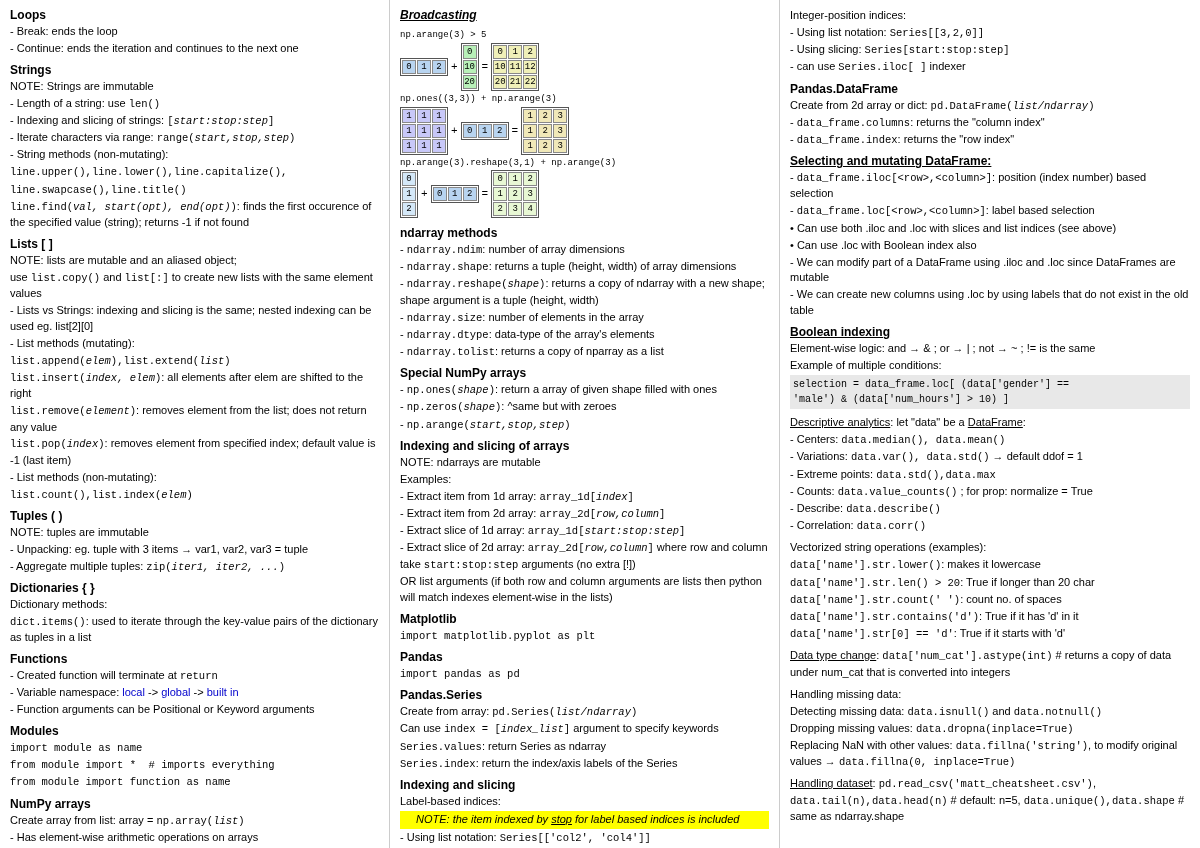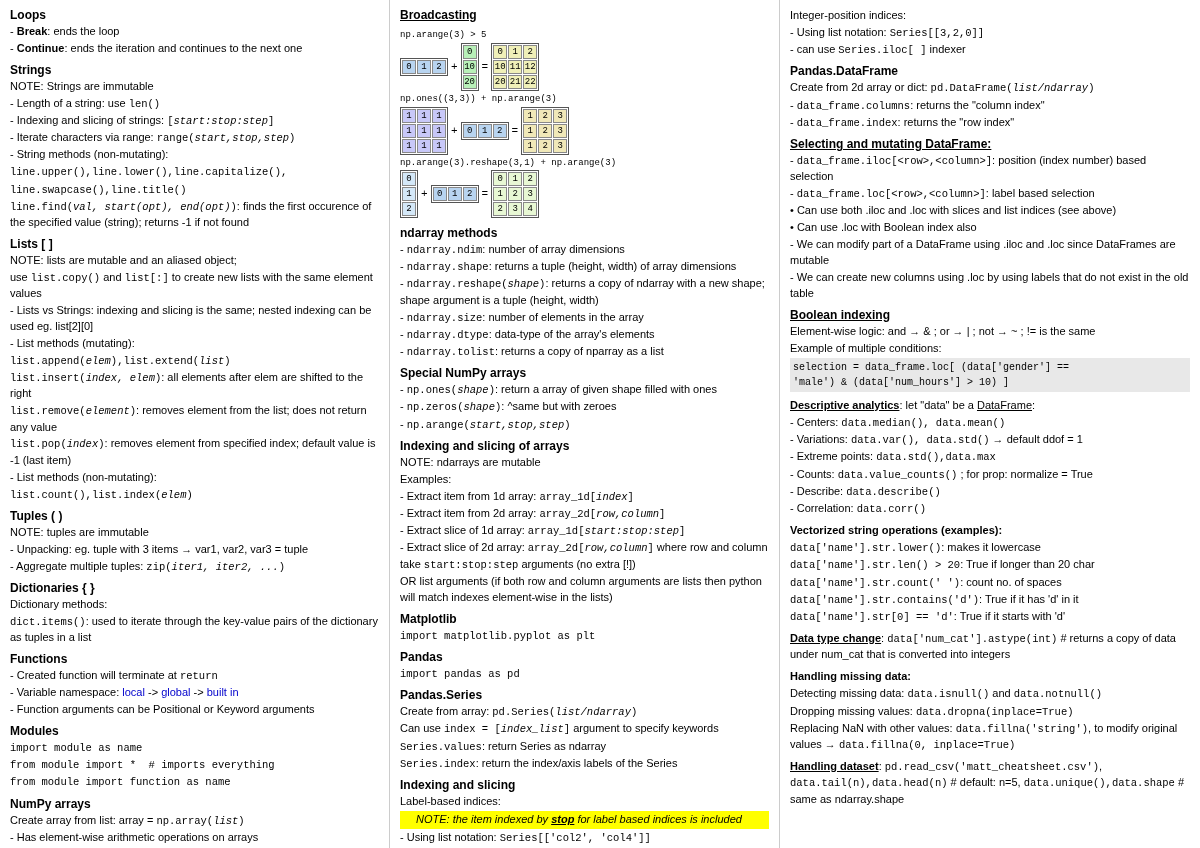--- a/index.html
+++ b/index.html
@@ -35,21 +35,21 @@
       font-size: 11px;
       line-height: 1.45;
       margin-bottom: 1px;
     }
     .section { margin-bottom: 6px; }
     code, .mono {
       font-family: 'Courier New', monospace;
       font-size: 10.5px;
     }
     .italic { font-style: italic; }
-    .bold { font-weight: bold; margin-top: 8px; }
+    .bold { font-weight: normal; margin-top: 8px; }
     .underline { text-decoration: underline; }
     .blue { color: #0000cc; }
     .cell {
       width: 14px;
       height: 14px;
       border: 1px solid #888;
       display: flex;
       align-items: center;
       justify-content: center;
       font-size: 9px;
@@ -129,21 +129,21 @@
       <h2>NumPy arrays</h2>
       <p>Create array from list: array = <code>np.array(<span class="italic">list</span>)</code></p>
       <p>- Has element-wise arithmetic operations on arrays</p>
     </div>
 
   </div>
 
   <div class="col">
 
     <div class="section">
-      <h2 style="text-decoration:underline;">Broadcasting</h2>
+      <h2 style="text-decoration:underline;font-style:italic;">Broadcasting</h2>
 
       <div style="font-family:'Courier New',monospace; font-size:9.5px; margin-bottom:8px;margin-top:8px;">
 
         <div style="display:flex; align-items:center; gap:4px; margin-bottom:3px; font-size:9px;">
           <span>np.arange(3) &gt; 5</span>
         </div>
 
         <div style="display:flex; align-items:center; gap:3px; margin-bottom:3px;">
           <div style="border:1px solid #555; display:inline-block; padding:1px;">
             <div style="display:flex; gap:1px;">
@@ -333,20 +333,21 @@
 
     </div>
 
   </div>
 
   <div class="col">
 
     <div class="section">
       <p>Integer-position indices:</p>
       <p>- Using list notation: <code>Series[[3,2,0]]</code></p>
+      <p>- Using slicing: <code>Series[start:stop:step]</code></p>
       <p>- can use <code>Series.iloc[&nbsp;]</code> indexer</p>
     </div>
 
     <div class="section">
       <h2>Pandas.DataFrame</h2>
       <p>Create from 2d array or dict: <code>pd.DataFrame(<span class="italic">list/ndarray</span>)</code></p>
       <p>- <code>data_frame.columns</code>: returns the "column index"</p>
       <p>- <code>data_frame.index</code>: returns the "row index"</p>
     </div>
 

